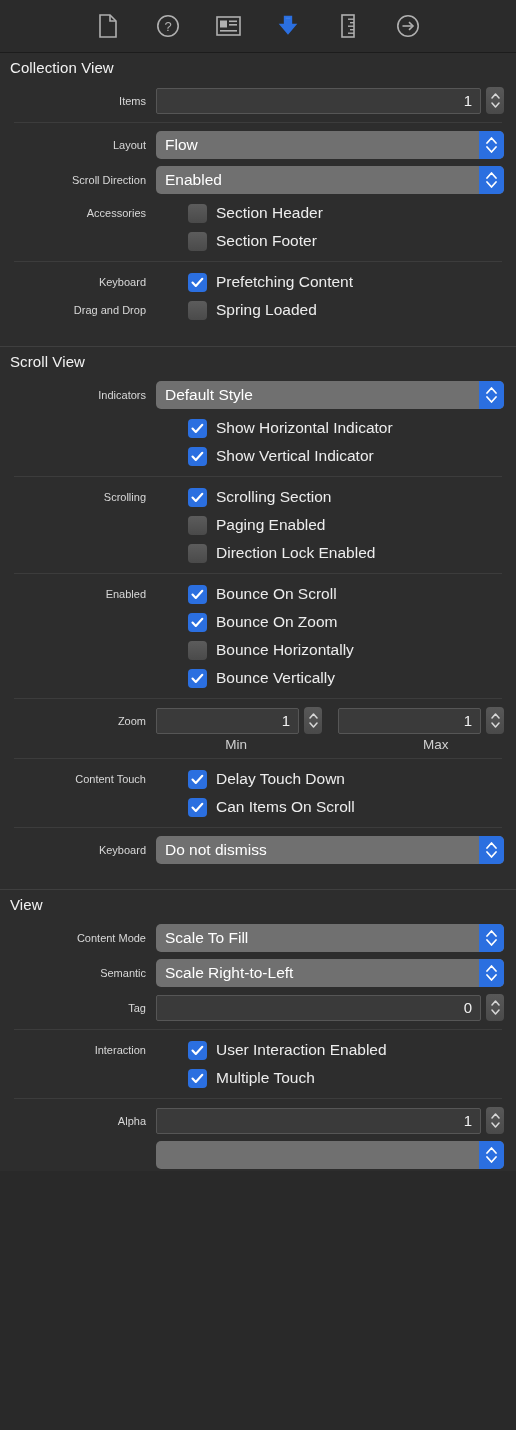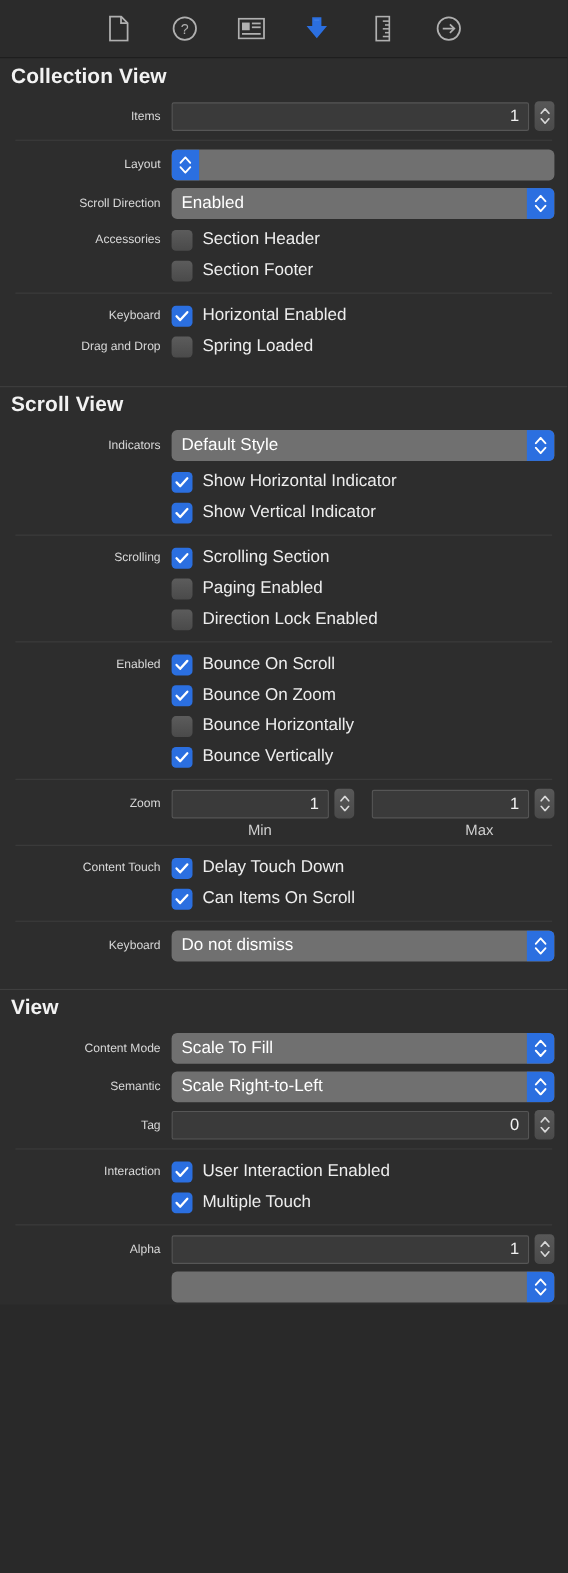--- a/index.html
+++ b/index.html
@@ -42,22 +42,22 @@
     background: #2d2d2d;
   }
 
   .section-sep {
     height: 1px;
     background: #3f3f3f;
     width: 100%;
   }
 
   .sec-title {
-    font-size: 19px;
-    font-weight: bold;
+    font-size: 15px;
+    font-weight: normal;
     color: #f2f2f2;
     padding: 6px 0 9px 10px;
     letter-spacing: 0.1px;
   }
 
   .divider {
     height: 1px;
     background: #3c3c3c;
     margin: 6px 14px 6px 14px;
   }
@@ -145,20 +145,21 @@
     justify-content: center;
     gap: 2px;
     flex: none;
   }
   .popup-btn svg { display:block; }
 
   
   .cbrow {
     display: flex;
     align-items: center;
+    margin-left: 32px;
   }
   .cb {
     width: 19px;
     height: 19px;
     border-radius: 4px;
     flex: none;
     display: flex;
     align-items: center;
     justify-content: center;
     margin-right: 9px;
@@ -264,20 +265,21 @@
       </div>
     </div>
   </div>
 
   <div class="divider"></div>
 
   <div class="row">
     <div class="lbl">Layout</div>
     <div class="ctl">
       <div class="popup">
+        <div class="popup-text">Flow</div>
         <div class="popup-btn">
           <svg width="11" height="7" viewBox="0 0 11 7">
               <path d="M1 6 L5.5 1 L10 6" fill="none" stroke="#ffffff" stroke-width="1.7" stroke-linecap="round" stroke-linejoin="round"></path>
             </svg>
           <svg width="11" height="7" viewBox="0 0 11 7">
               <path d="M1 1 L5.5 6 L10 1" fill="none" stroke="#ffffff" stroke-width="1.7" stroke-linecap="round" stroke-linejoin="round"></path>
             </svg>
         </div>
       </div>
     </div>
@@ -328,21 +330,21 @@
 
   <div class="row">
     <div class="lbl">Keyboard</div>
     <div class="ctl">
       <div class="cbrow">
         <span class="cb on">
           <svg width="13" height="11" viewBox="0 0 13 11">
               <path d="M1.5 5.5 L4.8 9 L11.3 1.8" fill="none" stroke="#fff" stroke-width="2.1" stroke-linecap="round" stroke-linejoin="round"></path>
             </svg>
         </span>
-        <span class="cb-label">Horizontal Enabled</span>
+        <span class="cb-label">Prefetching Content</span>
       </div>
     </div>
   </div>
 
   <div class="row">
     <div class="lbl">Drag and Drop</div>
     <div class="ctl">
       <div class="cbrow">
         <span class="cb off"></span>
         <span class="cb-label">Spring Loaded</span>

